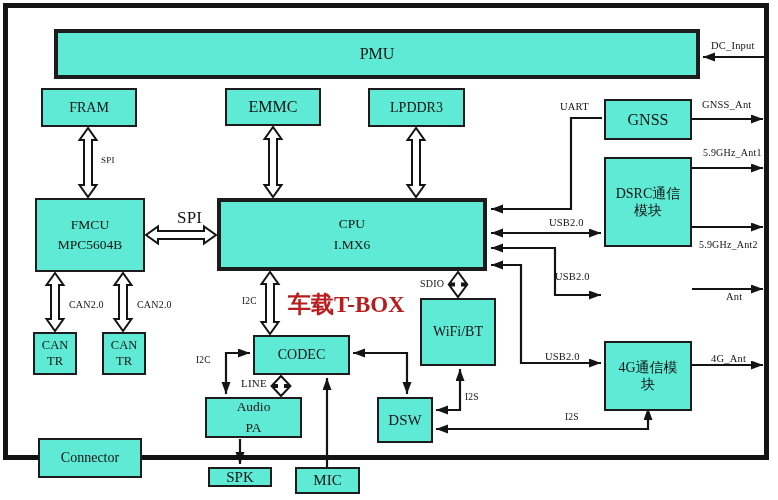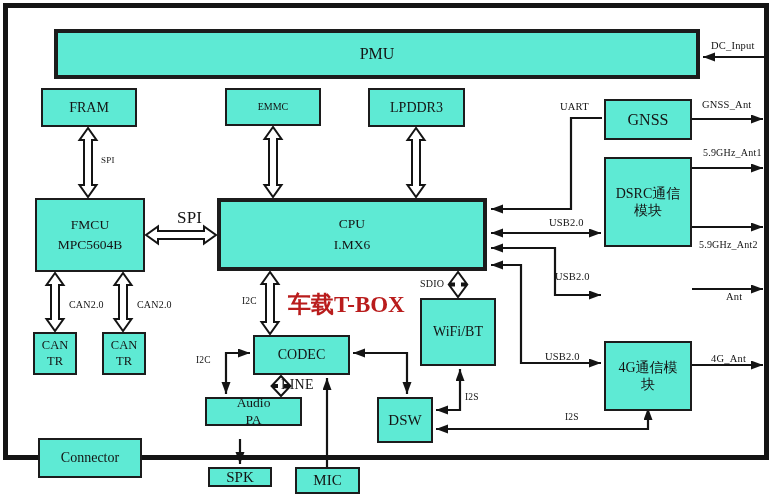--- a/index.html
+++ b/index.html
@@ -70,21 +70,21 @@
     </svg>
 
   <div class="box thick" style="left:54px; top:29px; width:646px; height:50px; font-size:16px;">
     <span>PMU</span>
   </div>
 
   <div class="box" style="left:41px; top:88px; width:96px; height:39px; font-size:14px;">
     <span>FRAM</span>
   </div>
 
-  <div class="box" style="left:225px; top:88px; width:96px; height:38px; font-size:10px;">
+  <div class="box" style="left:225px; top:88px; width:96px; height:38px; font-size:16px;">
     <span>EMMC</span>
   </div>
 
   <div class="box" style="left:368px; top:88px; width:97px; height:39px; font-size:14px;">
     <span>LPDDR3</span>
   </div>
 
   <div class="box" style="left:604px; top:99px; width:88px; height:41px; font-size:16px;">
     <span>GNSS</span>
   </div>
@@ -125,21 +125,21 @@
   </div>
 
   <div class="box" style="left:420px; top:298px; width:76px; height:68px; font-size:14px;">
     <span>WiFi/BT</span>
   </div>
 
   <div class="box" style="left:377px; top:397px; width:56px; height:46px; font-size:15px;">
     <span>DSW</span>
   </div>
 
-  <div class="box" style="left:205px; top:397px; width:97px; height:29px; font-size:13.5px; line-height:1.2;">
+  <div class="box" style="left:205px; top:397px; width:97px; height:41px; font-size:13.5px; line-height:1.2;justify-content:space-between;">
     <span>Audio</span>
     <span>PA</span>
   </div>
 
   <div class="box" style="left:208px; top:467px; width:64px; height:20px; font-size:15px;">
     <span>SPK</span>
   </div>
 
   <div class="box" style="left:295px; top:467px; width:65px; height:27px; font-size:15px;">
     <span>MIC</span>
@@ -155,21 +155,21 @@
   <span class="lbl" style="left:177px; top:208px; font-size:17px;">SPI</span>
   <span class="lbl" style="left:560px; top:101px; font-size:10.5px;">UART</span>
   <span class="lbl" style="left:420px; top:278px;">SDIO</span>
   <span class="lbl" style="left:242px; top:296px; font-size:9.5px;">I2C</span>
   <span class="lbl" style="left:69px;  top:299px;">CAN2.0</span>
   <span class="lbl" style="left:137px; top:299px;">CAN2.0</span>
   <span class="lbl" style="left:549px; top:217px; font-size:10.5px;">USB2.0</span>
   <span class="lbl" style="left:555px; top:271px; font-size:10.5px;">USB2.0</span>
   <span class="lbl" style="left:545px; top:351px; font-size:10.5px;">USB2.0</span>
   <span class="lbl" style="left:196px; top:355px; font-size:9.5px;">I2C</span>
-  <span class="lbl" style="left:241px; top:377px; font-size:14px;margin-left:40px;">LINE</span>
+  <span class="lbl" style="left:241px; top:377px; font-size:11px;">LINE</span>
   <span class="lbl" style="left:465px; top:392px; font-size:9.5px;">I2S</span>
   <span class="lbl" style="left:565px; top:412px; font-size:9.5px;">I2S</span>
 
   <span class="lbl" style="left:711px; top:40px;  font-size:10.5px;">DC_Input</span>
   <span class="lbl" style="left:702px; top:99px;  font-size:10.5px;">GNSS_Ant</span>
   <span class="lbl" style="left:703px; top:147px;">5.9GHz_Ant1</span>
   <span class="lbl" style="left:699px; top:239px;">5.9GHz_Ant2</span>
   <span class="lbl" style="left:726px; top:291px; font-size:10.5px;">Ant</span>
   <span class="lbl" style="left:711px; top:353px; font-size:10.5px;">4G_Ant</span>
 

